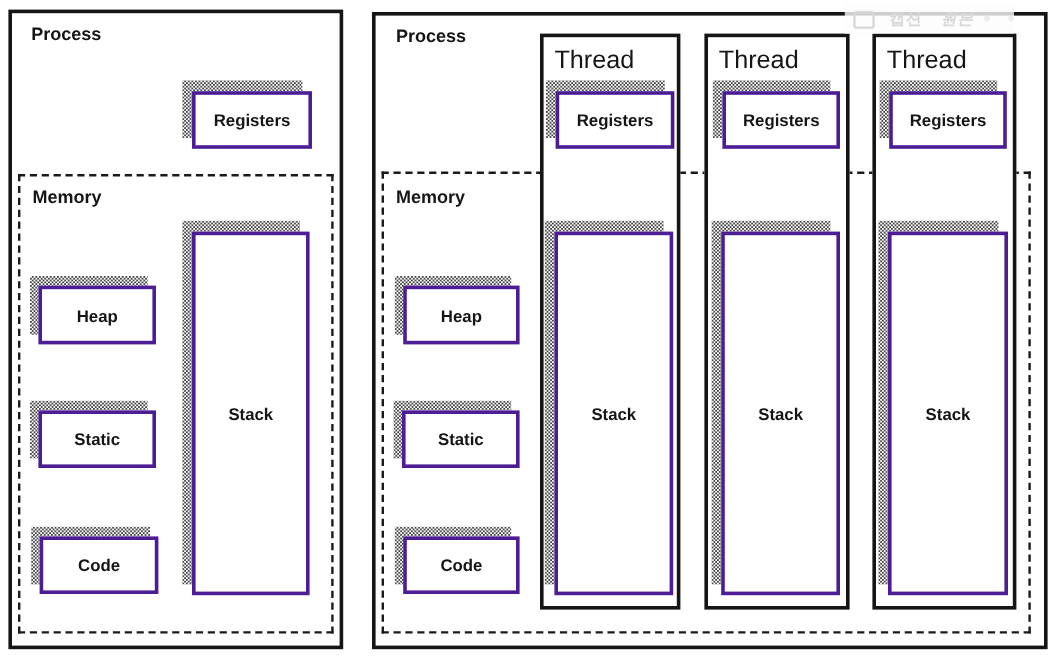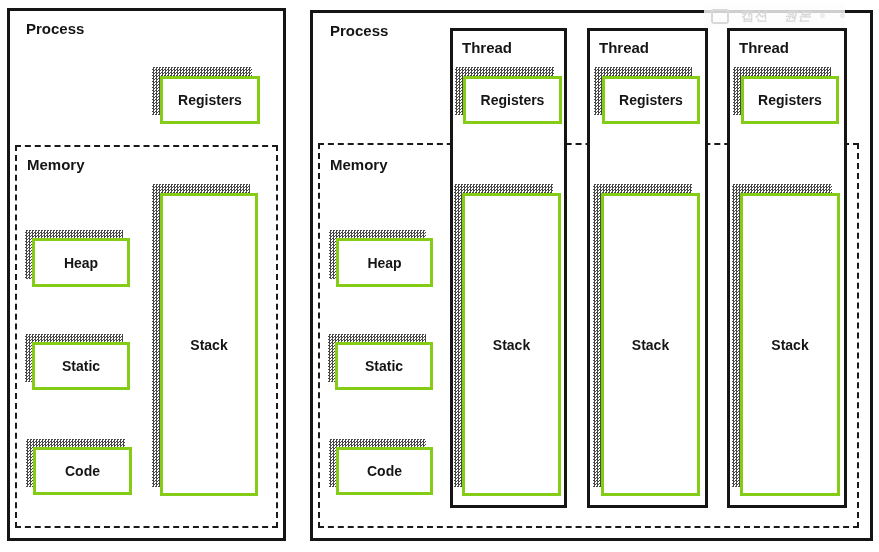--- a/index.html
+++ b/index.html
@@ -33,39 +33,39 @@
   }
   .shadow {
     position: absolute;
     background-color: #ffffff;
     background-image: conic-gradient(#474747 25%, transparent 0 50%, #474747 0 75%, transparent 0);
     background-size: 3px 3px;
     z-index: 2;
   }
   .sbox {
     position: absolute;
-    border: 3px solid #84cc16;
+    border: 3px solid #4c1d95;
     background: #ffffff;
     box-sizing: border-box;
     display: flex; align-items: center; justify-content: center;
     font-size: 14px; font-weight: 700;
     z-index: 3;
   }
   .thread {
     position: absolute;
     top: 28px; height: 480px;
     border: 3px solid #151515;
     background: #ffffff;
     box-sizing: border-box;
     z-index: 3;
   }
   .thread .tlabel {
     position: absolute;
     left: 9px; top: 9px;
-    font-size: 15px; font-weight: 700;
+    font-size: 21px; font-weight: 400;
     line-height: 1;
   }
   .thread .shadow, .thread .sbox { z-index: auto; }
   .thread .sbox { position: absolute; }
   
   .overlay {
     position: absolute;
     left: 704px; top: 3px;
     width: 141px; height: 25px;
     background: rgba(252,252,252,0.80);

